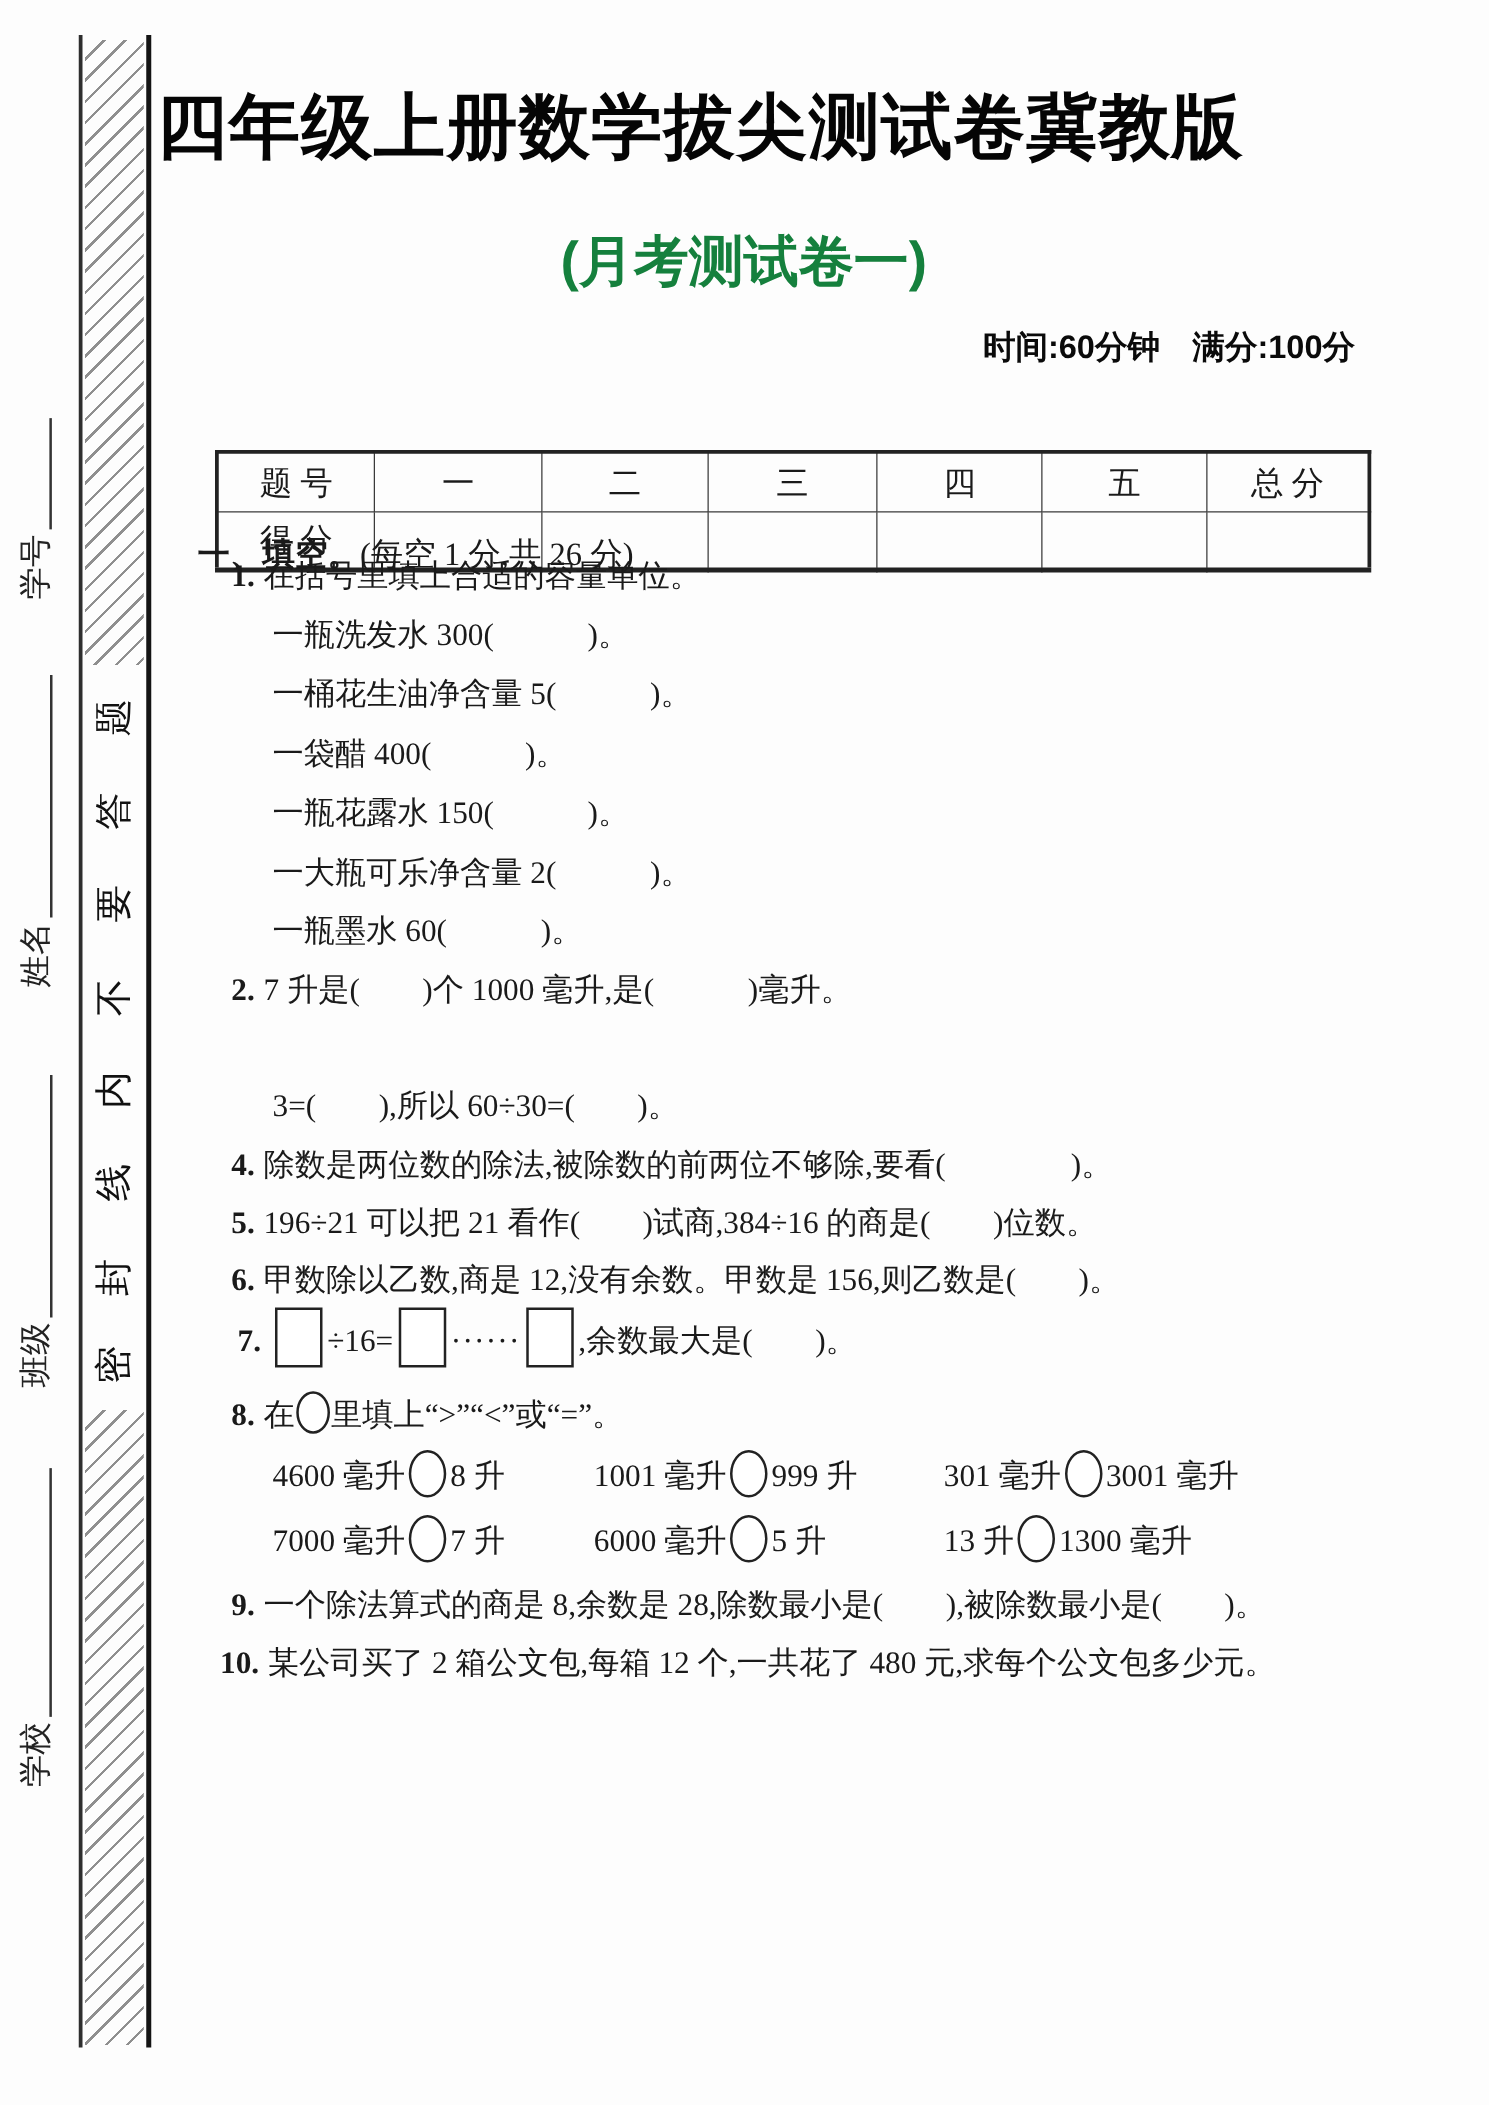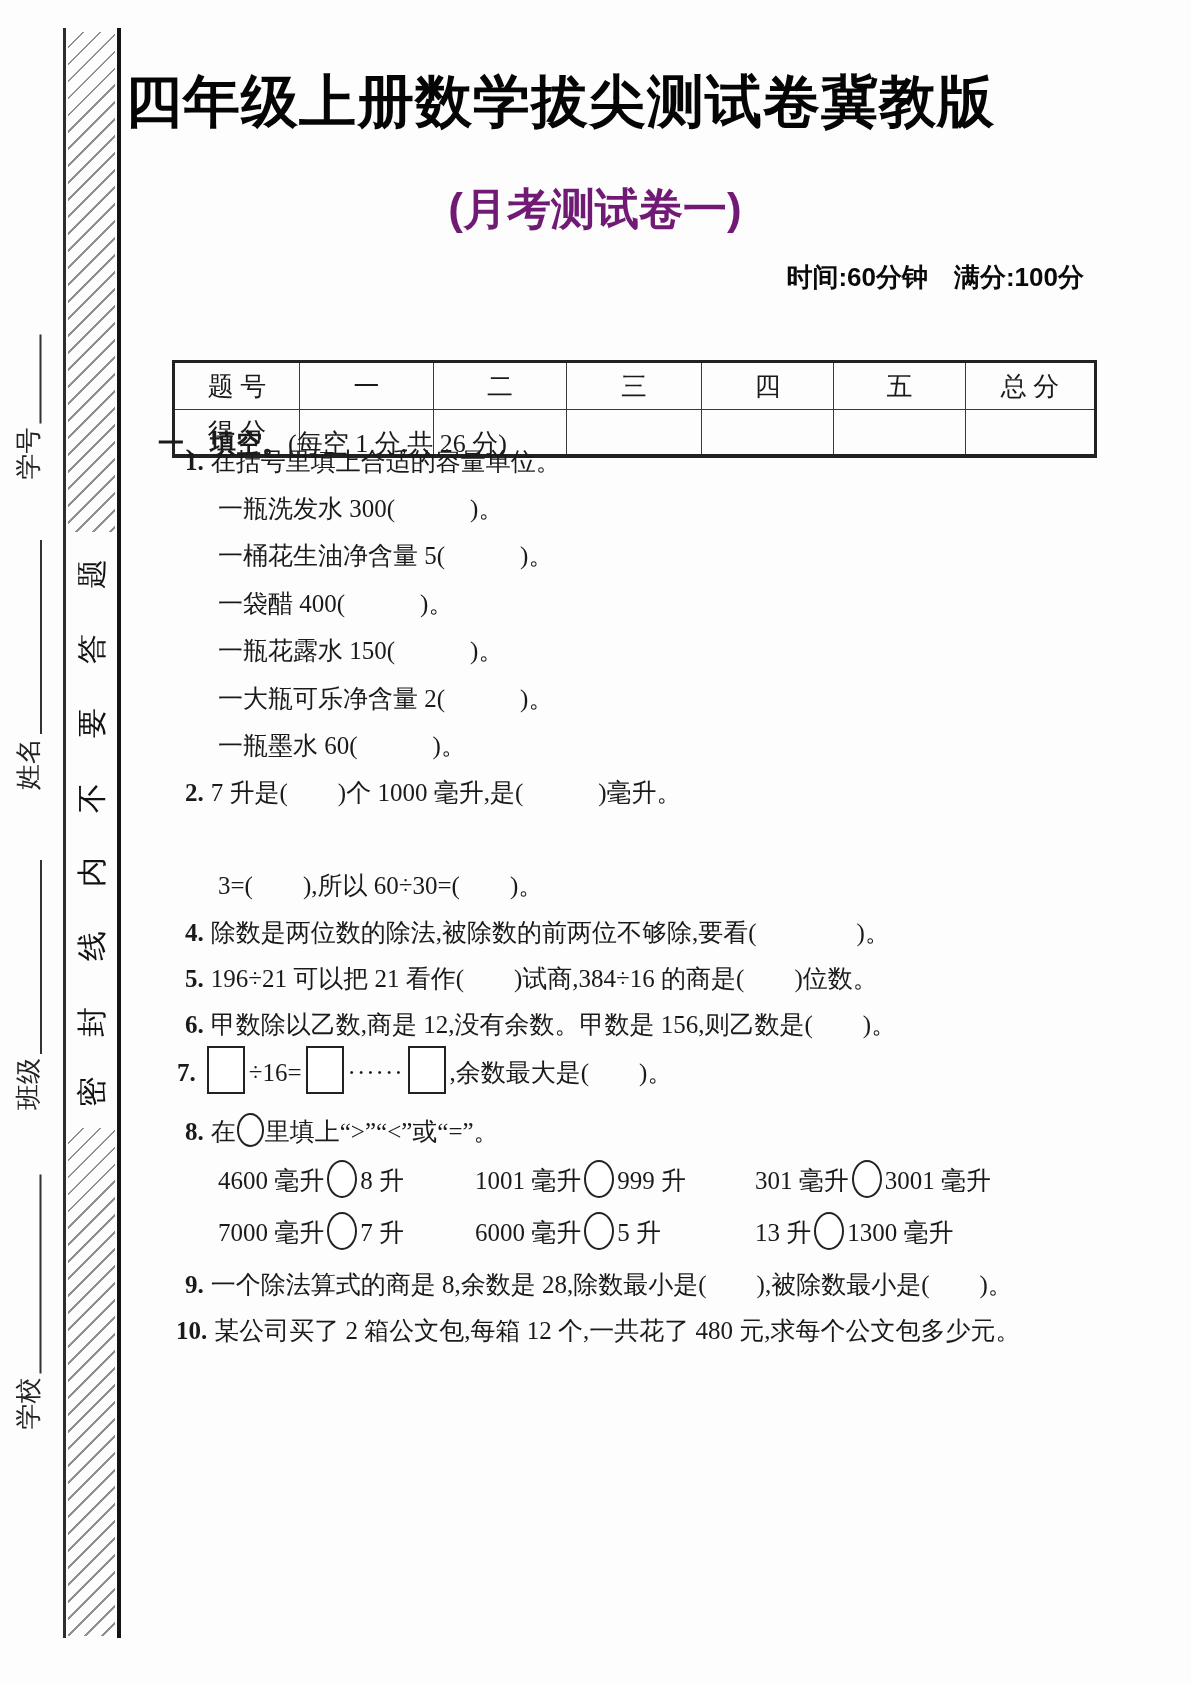--- a/index.html
+++ b/index.html
@@ -33,21 +33,21 @@
   .seal-label .ul{flex:1;border-bottom:2px solid #333;margin:0 0 4px 4px;}
   
   .doc-title{
     position:absolute;left:125px;top:64px;width:940px;text-align:left;
     font-family:"Liberation Sans","DejaVu Sans",sans-serif;font-weight:bold;
     font-size:57px;letter-spacing:1px;color:#050505;white-space:nowrap;
   }
   .doc-subtitle{
     position:absolute;left:125px;top:180px;width:940px;text-align:center;
     font-family:"Liberation Sans","DejaVu Sans",sans-serif;font-weight:bold;
-    font-size:44px;color:#701a75;white-space:nowrap;
+    font-size:44px;color:#15803d;white-space:nowrap;
   }
   .meta-line{
     position:absolute;left:172px;top:260px;width:912px;text-align:right;
     font-family:"Liberation Sans","DejaVu Sans",sans-serif;font-weight:bold;
     font-size:26px;color:#0a0a0a;white-space:nowrap;
   }
   
   table.score{
     position:absolute;left:172px;top:312px;width:922px;
     border-collapse:collapse;table-layout:fixed;
@@ -171,21 +171,21 @@
   </div>
 
   <div class="q-line" style="left:185px;top:964px;">
     <b class="qnum">5.</b><span>196÷21 可以把 21 看作(　　)试商,384÷16 的商是(　　)位数。</span>
   </div>
 
   <div class="q-line" style="left:185px;top:1010px;">
     <b class="qnum">6.</b><span>甲数除以乙数,商是 12,没有余数。甲数是 156,则乙数是(　　)。</span>
   </div>
 
-  <div class="q-line" style="left:177px;top:1046px;line-height:50px;">
+  <div class="q-line" style="left:190px;top:1046px;line-height:50px;">
     <b class="qnum">7.</b><span class="sqbox"></span><span>÷16=</span><span class="sqbox"></span><span class="dots">······</span><span class="sqbox"></span><span>,余数最大是(　　)。</span>
   </div>
 
   <div class="q-line" style="left:185px;top:1113px;">
     <b class="qnum">8.</b><span>在</span><span class="circle-sm"></span><span>里填上“&gt;”“&lt;”或“=”。</span>
   </div>
 
   <div class="q-line cmp-row" style="left:218px;top:1160px;line-height:40px;">
     <span class="cmp-item w1"><span>4600 毫升</span><span class="circle"></span><span>8 升</span></span>
     <span class="cmp-item w2"><span>1001 毫升</span><span class="circle"></span><span>999 升</span></span>

